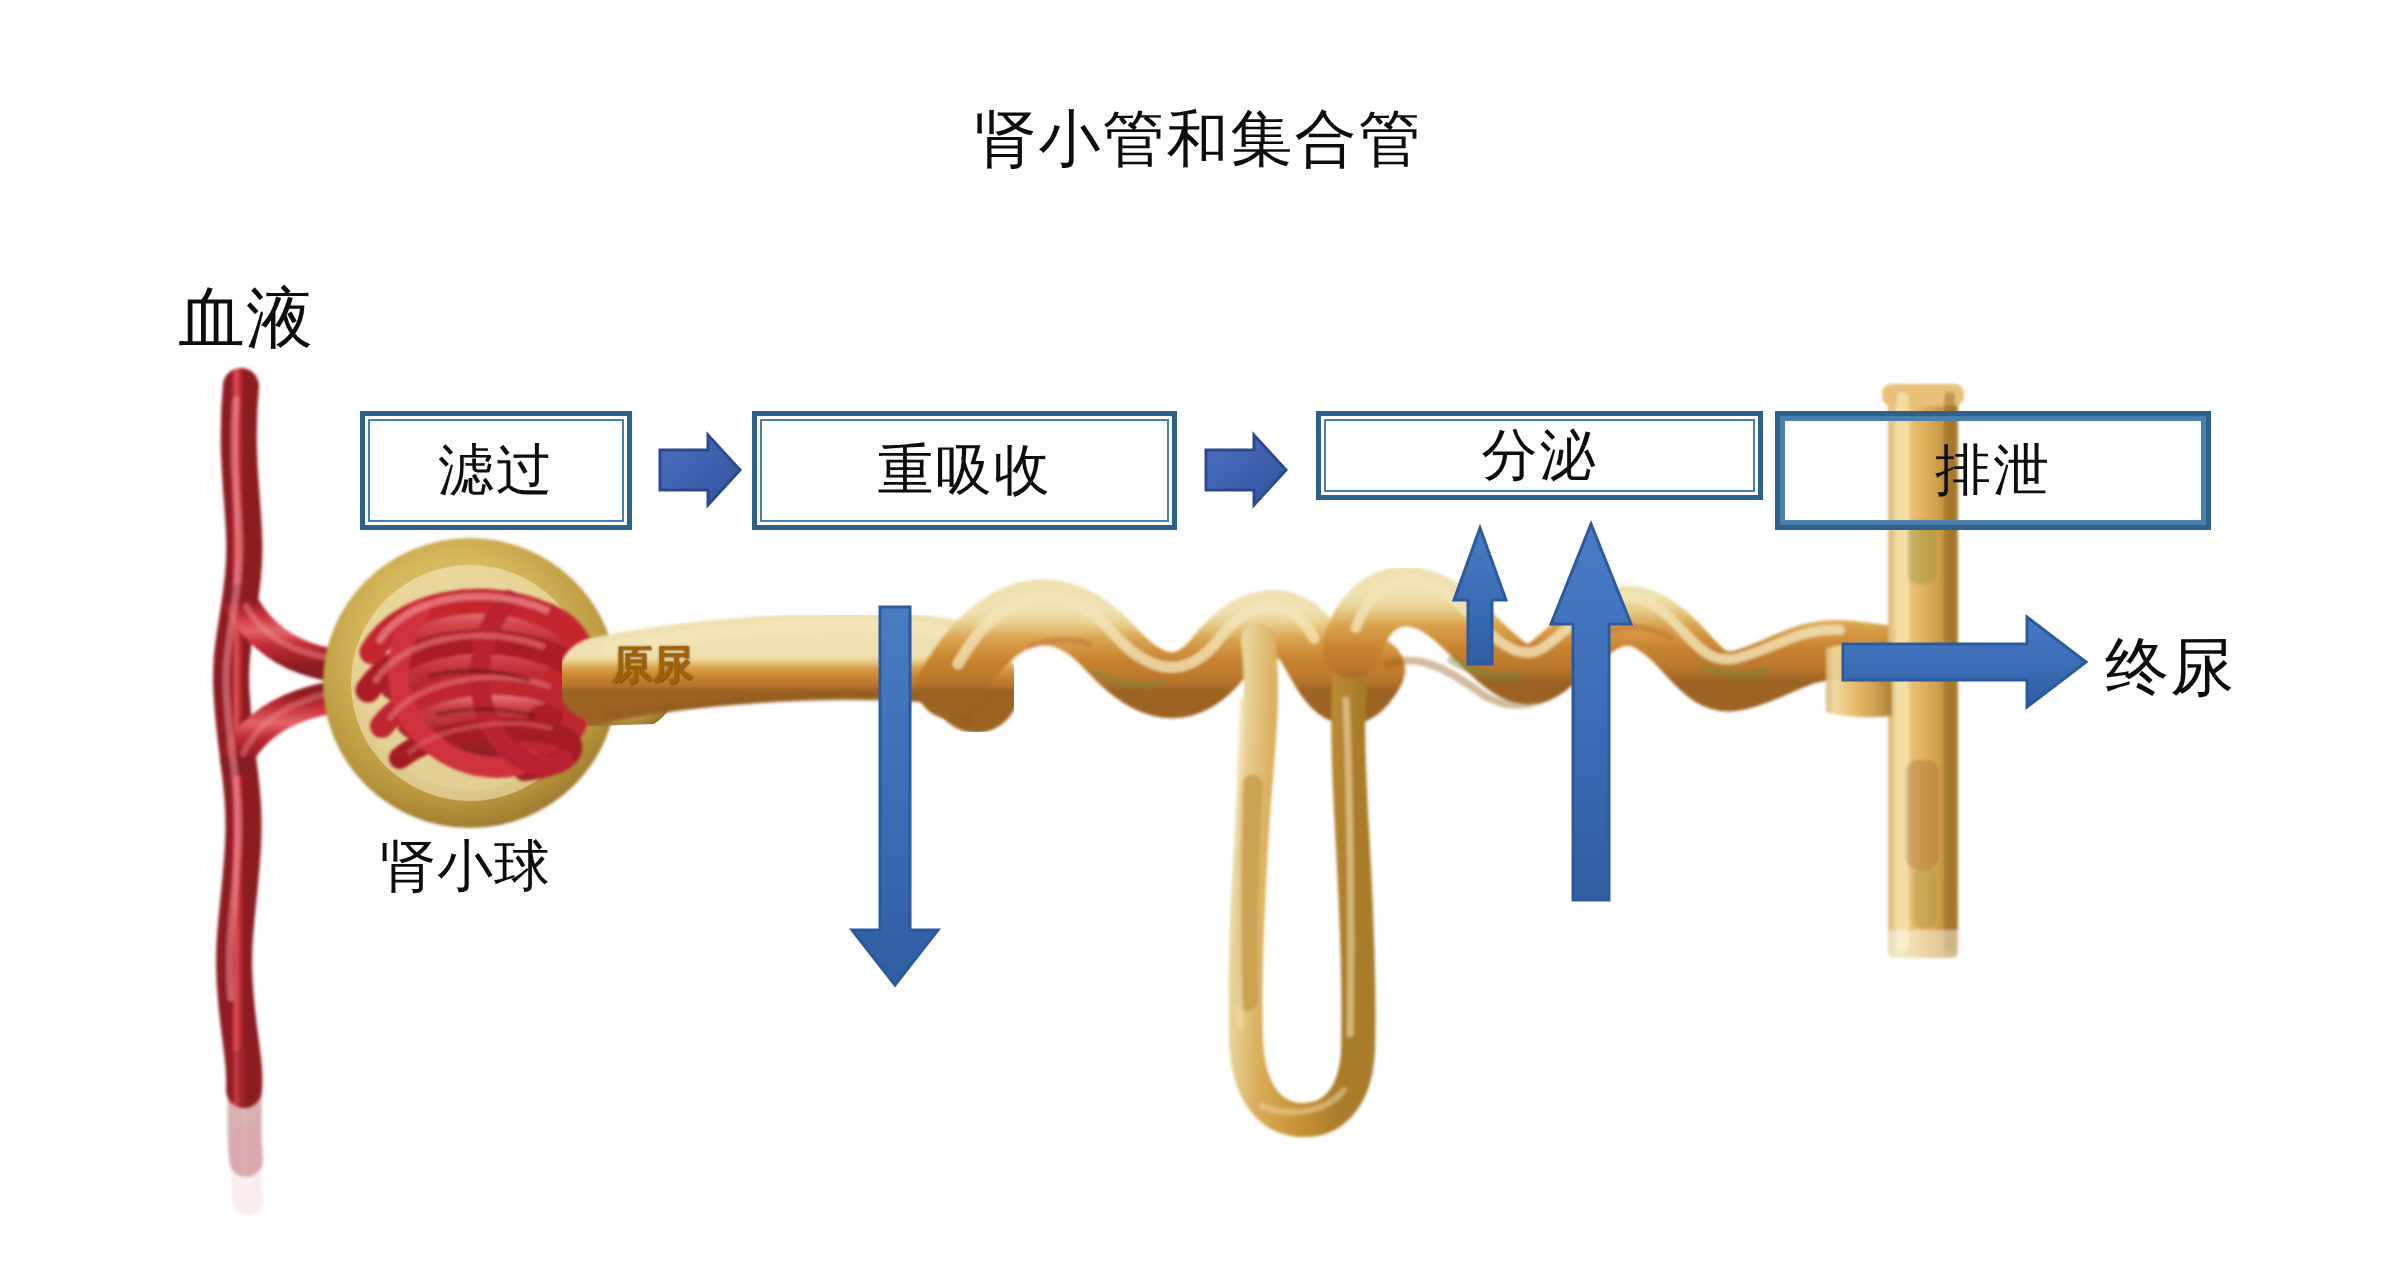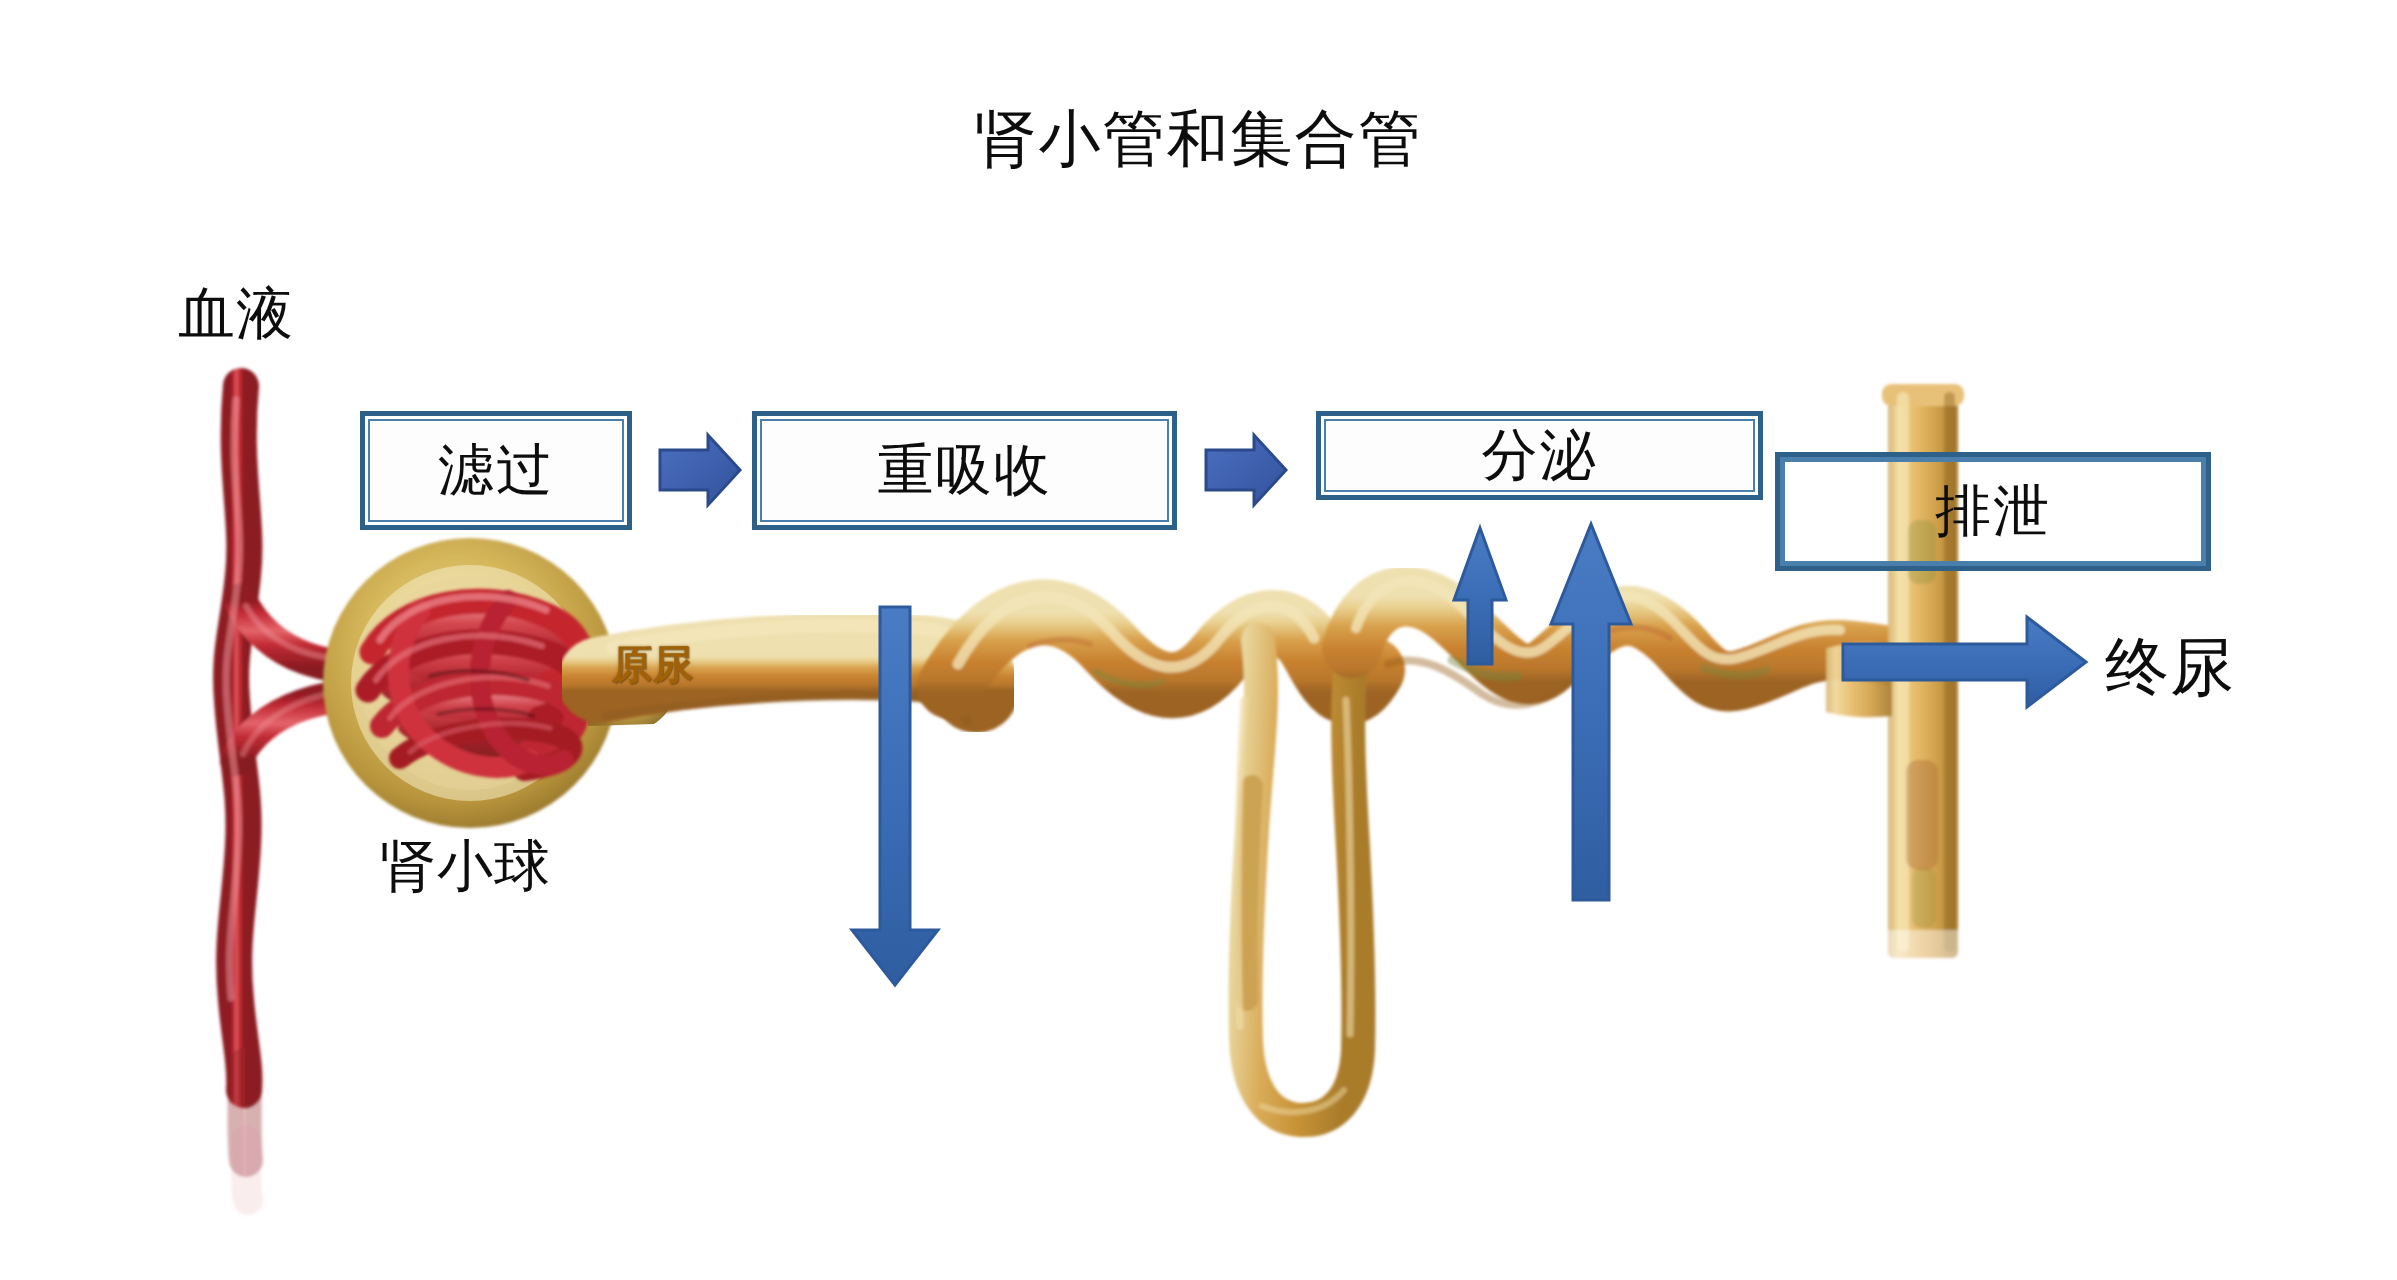--- a/index.html
+++ b/index.html
@@ -38,21 +38,21 @@
     left: 0;
     top: 100px;
     width: 2397px;
     text-align: center;
     font-size: 62px;
     letter-spacing: 2px;
   }
   #label-blood {
     left: 178px;
     top: 277px;
-    font-size: 57px;
+    font-size: 67px;
     letter-spacing: 1px;
   }
   #label-glomerulus {
     left: 380px;
     top: 830px;
     font-size: 56px;
     letter-spacing: 1px;
     font-family: Liberation Serif, serif;
   }
   #label-final-urine {
@@ -78,21 +78,20 @@
     background: #fdfdfd;
     border: 5px solid #2e6189;
     box-shadow: inset 0 0 0 3px #ffffff, inset 0 0 0 5px #4a7fab;
     display: flex;
     align-items: center;
     justify-content: center;
   }
   .stage-box.transparent-box {
     background: transparent;
     box-shadow: inset 0 0 0 3px rgba(255,255,255,.0), inset 0 0 0 5px #4a7fab;
-    margin-top: 41px;
   }
   .stage-box > span {
     font-size: 56px;
     color: #0d0d0d;
     letter-spacing: 2px;
     font-weight: 500;
   }
   #box-filtration   { left: 360px;  top: 411px; width: 272px; height: 119px; }
   #box-reabsorption { left: 752px;  top: 411px; width: 425px; height: 119px; }
   #box-secretion    { left: 1316px; top: 411px; width: 447px; height: 89px; }

